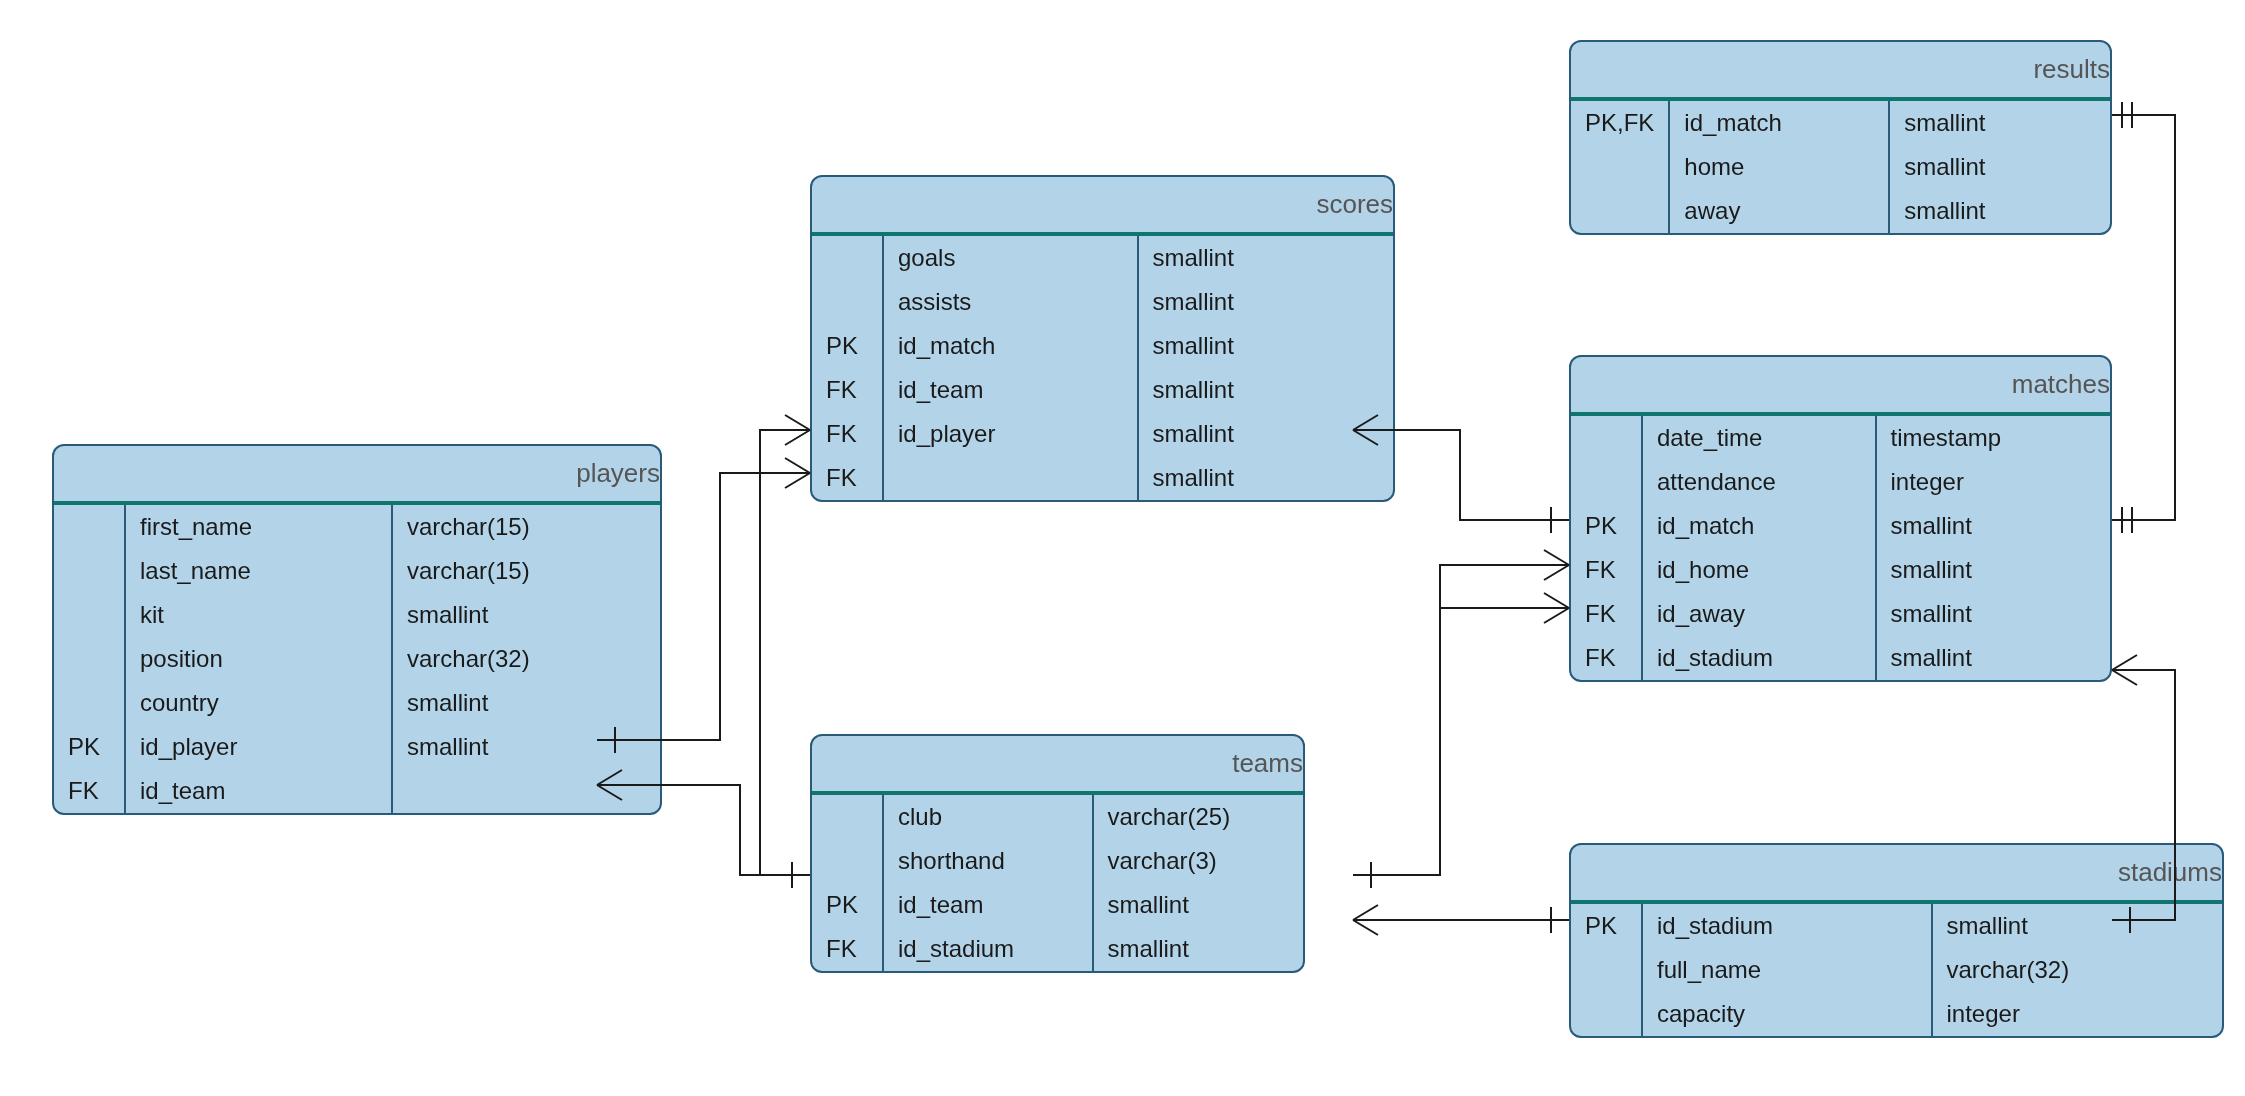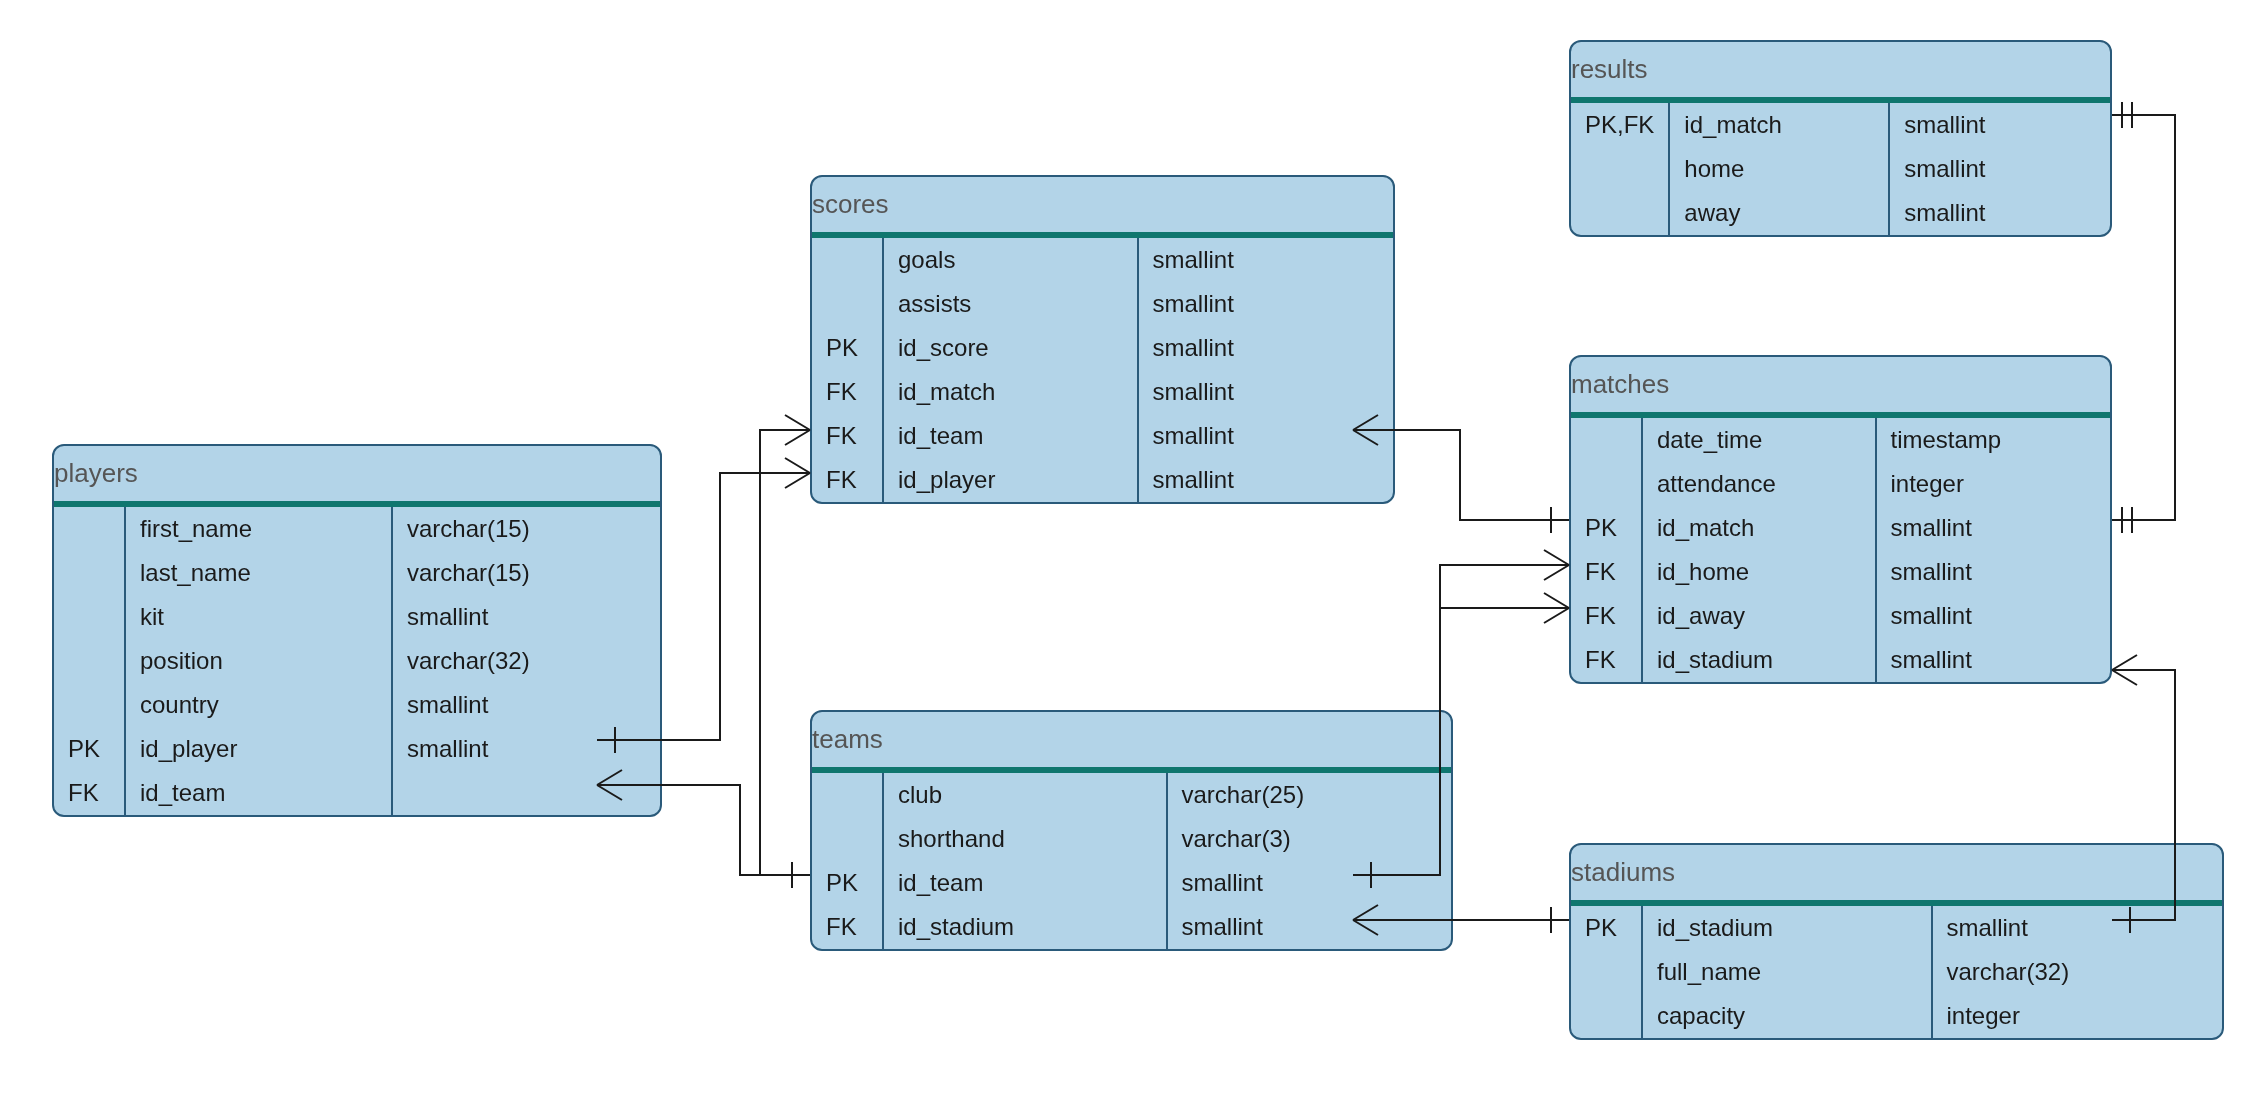--- a/index.html
+++ b/index.html
@@ -15,25 +15,25 @@
       height: 1096px;
     }
     .entity {
       position: absolute;
       background: #b3d4e8;
       border: 2px solid #2a5a7a;
       border-radius: 12px;
       overflow: hidden;
     }
     .entity-title {
-      text-align: left;
+      text-align: right;
       font-size: 26px;
       color: #555;
       padding: 12px 0;
-      border-bottom: 6px solid #0f766e;
+      border-bottom: 4px solid #0f766e;
       font-weight: normal;
     }
     .entity-body {
       display: grid;
       grid-template-columns: auto 1fr 1fr;
     }
     .col {
       border-right: 2px solid #2a5a7a;
       display: flex;
       flex-direction: column;
@@ -111,37 +111,36 @@
       <div class="cell"></div>
       <div class="cell"></div>
       <div class="cell">PK</div>
       <div class="cell">FK</div>
       <div class="cell">FK</div>
       <div class="cell">FK</div>
     </div>
     <div class="col">
       <div class="cell">goals</div>
       <div class="cell">assists</div>
-      <div class="cell">id_score</div>
       <div class="cell">id_match</div>
       <div class="cell">id_team</div>
       <div class="cell">id_player</div>
     </div>
     <div class="col">
       <div class="cell">smallint</div>
       <div class="cell">smallint</div>
       <div class="cell">smallint</div>
       <div class="cell">smallint</div>
       <div class="cell">smallint</div>
       <div class="cell">smallint</div>
     </div>
   </div>
 </div>
 
-<div class="entity" style="left:810px; top:710px; width:643px;">
+<div class="entity" style="left:810px; top:734px; width:495px;">
   <div class="entity-title">teams</div>
   <div class="entity-body">
     <div class="col key-col">
       <div class="cell"></div>
       <div class="cell"></div>
       <div class="cell">PK</div>
       <div class="cell">FK</div>
     </div>
     <div class="col">
       <div class="cell">club</div>

